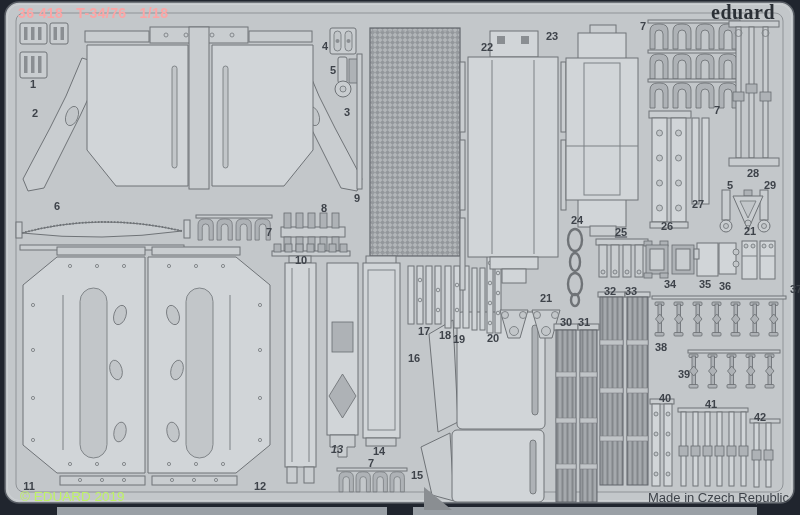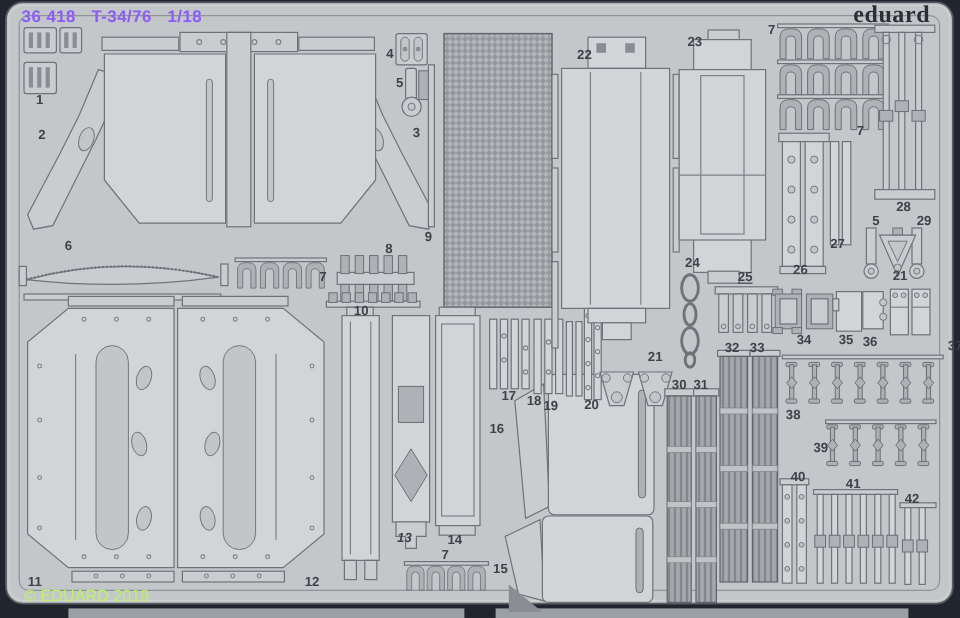--- a/index.html
+++ b/index.html
@@ -14,21 +14,21 @@
   .pl { fill:#d1d5d8; stroke:#6f7377; stroke-width:1; }
   .pd { fill:#aeb2b6; stroke:#686c70; stroke-width:0.8; }
   .dk { fill:#8a8e92; stroke:none; }
   .hole { fill:#c2c6c9; stroke:#6f7377; stroke-width:0.8; }
   .ln { fill:none; stroke:#7d8185; stroke-width:1; }
   .rv { fill:none; stroke:#7d8185; stroke-width:0.9; }
   .chain { fill:none; stroke:#6f7377; stroke-width:2.4; }
   
   .title {
     position:absolute; left:18px; top:5px; display:flex; gap:13px;
-    font-weight:bold; font-size:14px; color:#8b5cf6; letter-spacing:0.4px;
+    font-weight:bold; font-size:14px; color:#fca5a5; letter-spacing:0.4px;
   }
   .brand {
     position:absolute; left:711px; top:1px;
     font-family:"Liberation Serif", serif; font-weight:bold; font-size:20px;
     color:#2b3036; letter-spacing:0.5px;
   }
   .copyright {
     position:absolute; left:20px; top:489px;
     font-size:13.5px; color:#bef264;
   }
@@ -511,20 +511,21 @@
   </g>
 </svg>
 
   <div class="title">
     <span>36 418</span>
     <span>T-34/76</span>
     <span>1/18</span>
   </div>
   <div class="brand">eduard</div>
   <div class="copyright">© EDUARD 2019</div>
+  <div class="madein">Made in Czech Republic</div>
   <div id="labels">
       <span class="plabel" style="left: 33px; top: 84px;">1</span>
       <span class="plabel" style="left: 35px; top: 113px;">2</span>
       <span class="plabel" style="left: 347px; top: 112px;">3</span>
       <span class="plabel" style="left: 325px; top: 46px;">4</span>
       <span class="plabel" style="left: 333px; top: 70px;">5</span>
       <span class="plabel" style="left: 730px; top: 185px;">5</span>
       <span class="plabel" style="left: 57px; top: 206px;">6</span>
       <span class="plabel" style="left: 269px; top: 232px;">7</span>
       <span class="plabel" style="left: 643px; top: 26px;">7</span>
@@ -539,21 +540,21 @@
       <span class="plabel" style="left: 379px; top: 451px; text-align: center;">14</span>
       <span class="plabel" style="left: 417px; top: 475px;">15</span>
       <span class="plabel" style="left: 414px; top: 358px;">16</span>
       <span class="plabel" style="left: 424px; top: 331px;">17</span>
       <span class="plabel" style="left: 445px; top: 335px;">18</span>
       <span class="plabel" style="left: 459px; top: 339px;">19</span>
       <span class="plabel" style="left: 493px; top: 338px;">20</span>
       <span class="plabel" style="left: 546px; top: 298px;">21</span>
       <span class="plabel" style="left: 750px; top: 231px;">21</span>
       <span class="plabel" style="left: 487px; top: 47px;">22</span>
-      <span class="plabel" style="left: 579px; top: 36px;">23</span>
+      <span class="plabel" style="left: 552px; top: 36px;">23</span>
       <span class="plabel" style="left: 577px; top: 220px;">24</span>
       <span class="plabel" style="left: 621px; top: 232px; text-decoration: underline;">25</span>
       <span class="plabel" style="left: 667px; top: 226px;">26</span>
       <span class="plabel" style="left: 698px; top: 204px;">27</span>
       <span class="plabel" style="left: 753px; top: 173px;">28</span>
       <span class="plabel" style="left: 770px; top: 185px;">29</span>
       <span class="plabel" style="left: 566px; top: 322px;">30</span>
       <span class="plabel" style="left: 584px; top: 322px;">31</span>
       <span class="plabel" style="left: 610px; top: 291px;">32</span>
       <span class="plabel" style="left: 631px; top: 291px;">33</span>

